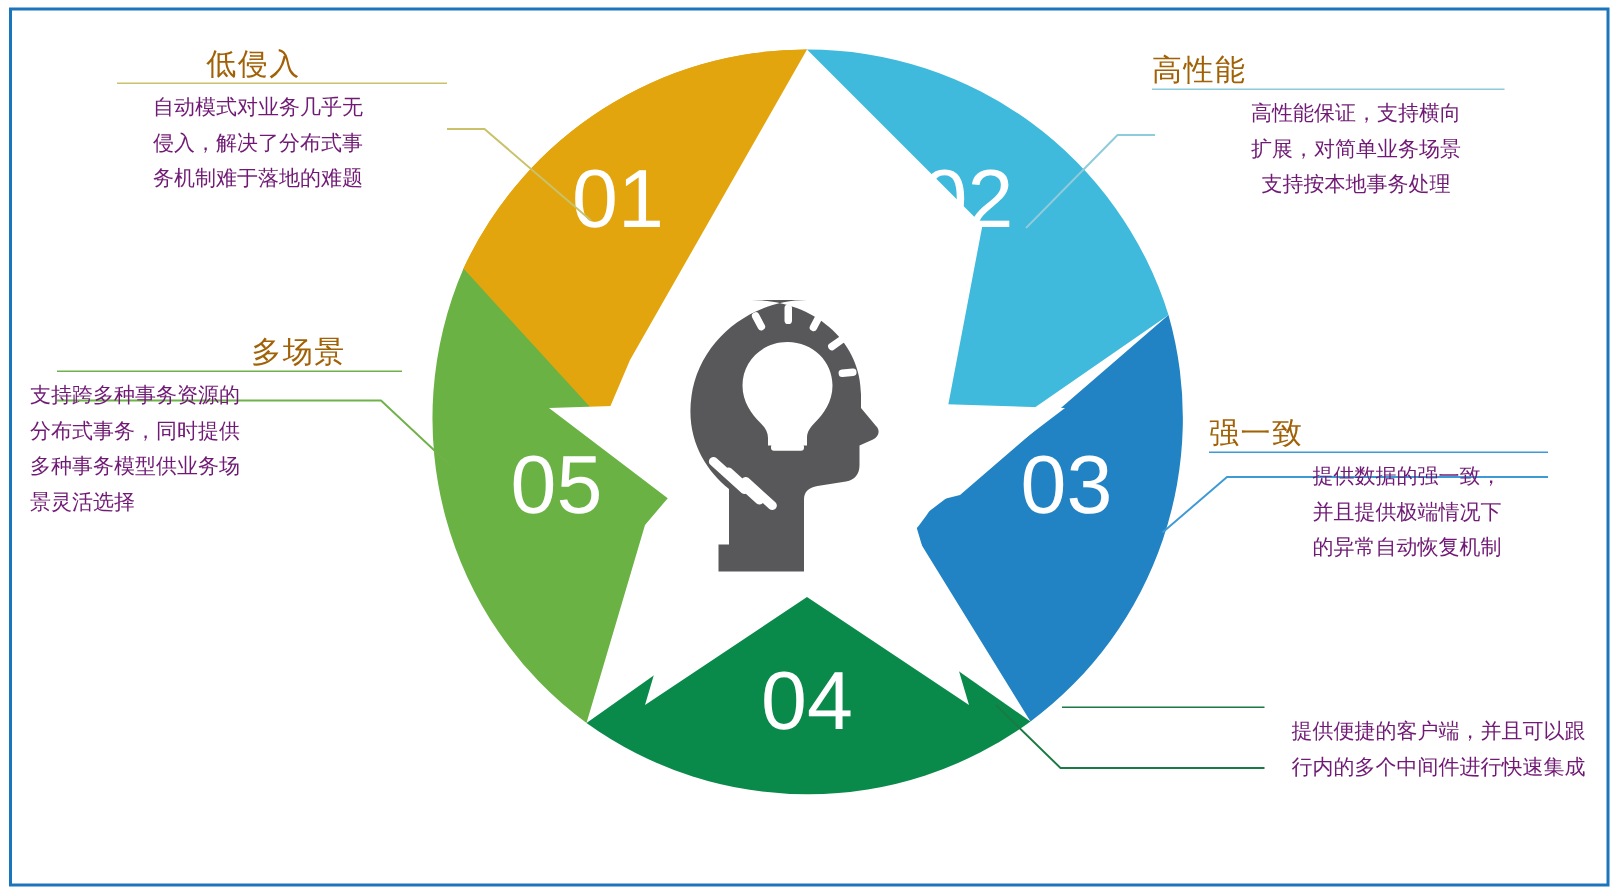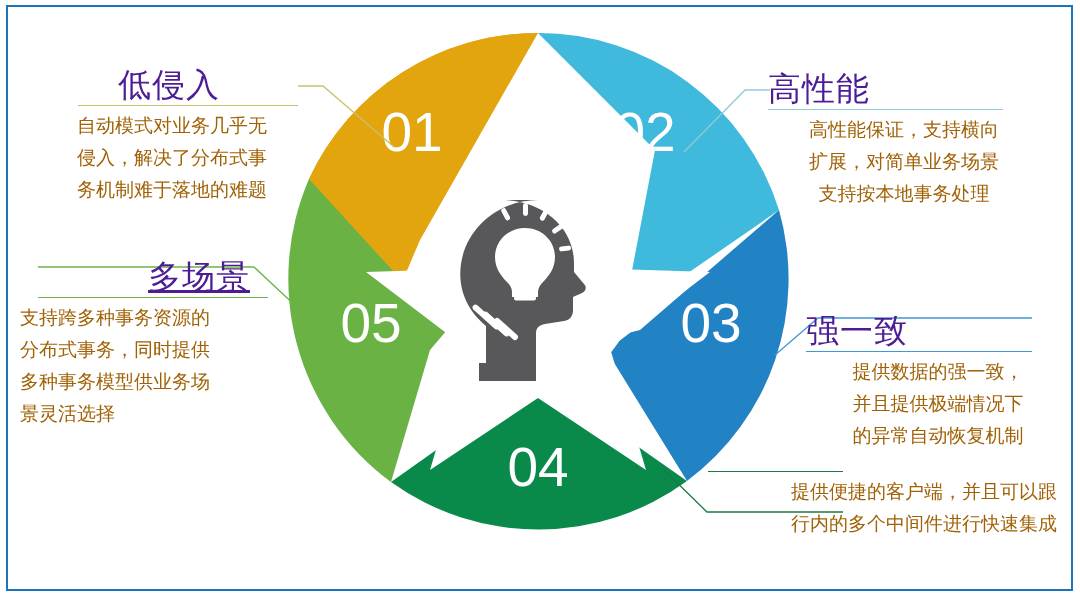--- a/index.html
+++ b/index.html
@@ -34,35 +34,34 @@
     width: 1080px;
     height: 597px;
     pointer-events: none;
   }
 
   
   .callout {
     position: absolute;
   }
   .callout .c-title {
-    font-size: 33px;
-    color: #4c1d95;
+    font-size: 20px;
+    color: #a16207;
     line-height: 1.12;
     white-space: nowrap;
     letter-spacing: 1px;
-    margin-top: 35px;
   }
   .callout .c-rule {
     height: 0;
     border-top: 1.6px solid #999;
     margin-top: 1px;
   }
   .callout .c-body {
-    font-size: 19px;
-    color: #a16207;
+    font-size: 14px;
+    color: #701a75;
     line-height: 1.68;
     margin-top: 4px;
     white-space: pre-line;
   }
 
   
   #co-01 { left: 46px; top: 32px; width: 252px; }
   #co-01 .c-title { text-align: center; padding-right: 6px; }
   #co-01 .c-rule  { border-top-color: #C9C26B; width: 220px; margin-left: 32px; }
   #co-01 .c-body  { text-align: center; }
@@ -80,21 +79,21 @@
   #co-03 .c-body  { text-align: center; }
 
   
   #co-04 { left: 700px; top: 470px; width: 372px; }
   #co-04 .c-title { text-align: left; padding-left: 8px; }
   #co-04 .c-rule  { border-top-color: #1B7A43; width: 135px; margin-left: 8px; }
   #co-04 .c-body  { text-align: right; padding-right: 15px; }
 
   
   #co-05 { left: 20px; top: 224px; width: 270px; }
-  #co-05 .c-title { text-align: center; padding-left: 88px; text-decoration: underline; }
+  #co-05 .c-title { text-align: center; padding-left: 88px; }
   #co-05 .c-rule  { border-top-color: #6FB24A; width: 230px; margin-left: 18px; }
   #co-05 .c-body  { text-align: left; }
 
   .seg-num {
     fill: #ffffff;
     font-family: "Liberation Sans", "DejaVu Sans", sans-serif;
     font-size: 55px;
     font-weight: 400;
   }
 </style>

